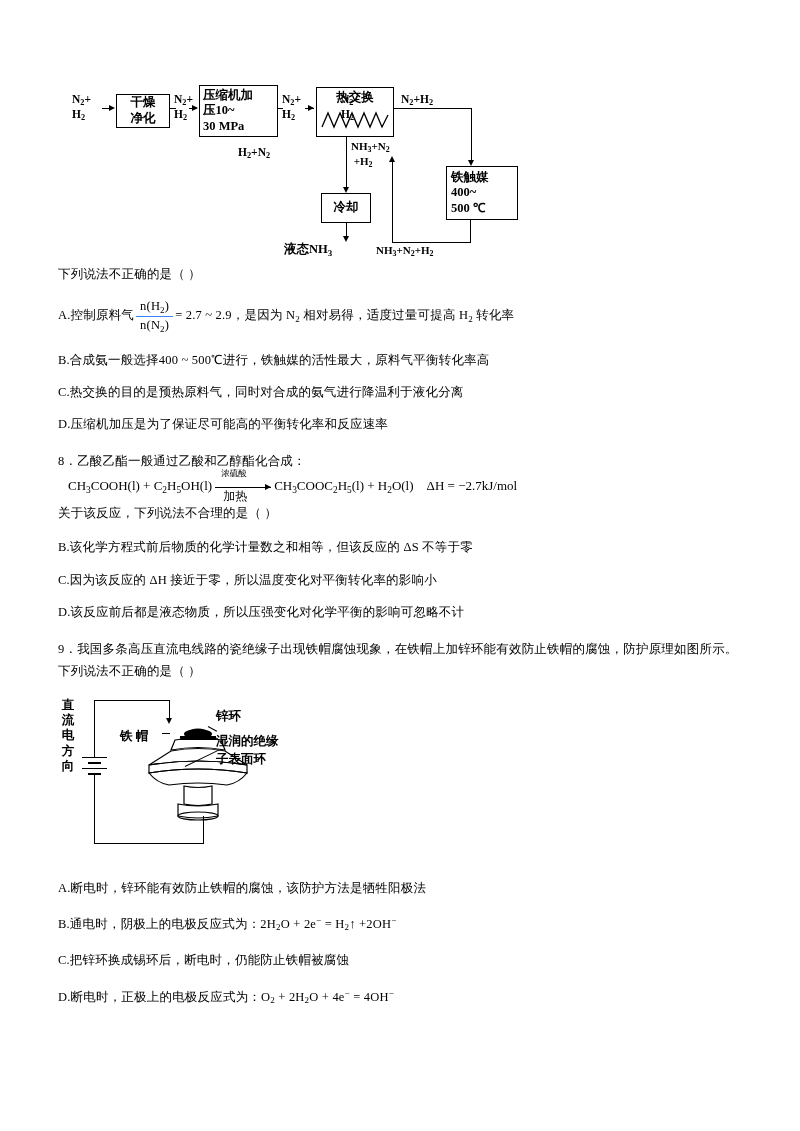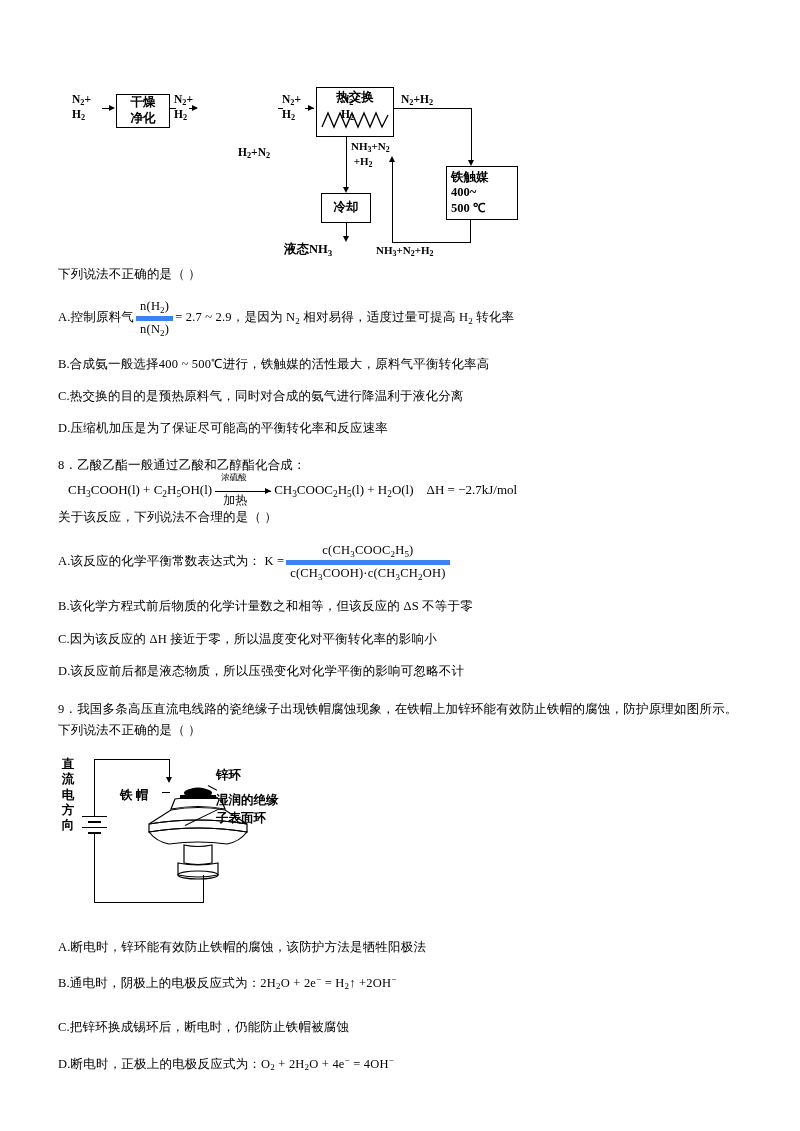--- a/index.html
+++ b/index.html
@@ -6,21 +6,21 @@
   body{width:800px;height:1131px;font-family:"Liberation Serif",serif;color:#000;position:relative;overflow:hidden;}
   .page{position:relative;width:800px;height:1131px;padding:12px;}
   .content{position:absolute;left:58px;top:60px;width:690px;}
 
   
   .para{font-size:12.5px;line-height:1.55;margin:13px 0 0 0;letter-spacing:.2px;}
   .para.first{margin-top:10px;}
   sub{font-size:.72em;vertical-align:-0.28em;}
   sup{font-size:.72em;vertical-align:0.5em;}
   .frac{display:inline-block;vertical-align:middle;text-align:center;margin:0 2px;}
-  .frac .num{display:block;padding:0 4px;border-bottom:5px solid #3b82f6;line-height:1.35;}
+  .frac .num{display:block;padding:0 4px;border-bottom:1px solid #3b82f6;line-height:1.35;}
   .frac .den{display:block;padding:0 4px;line-height:1.35;}
 
   
   .fig1{position:relative;height:195px;margin:0 0 0 0;}
   .box{position:absolute;border:1px solid #000;box-sizing:border-box;display:flex;align-items:center;justify-content:center;text-align:center;font-size:12.5px;font-weight:bold;line-height:1.25;padding:1px 2px;}
   .lbl{position:absolute;font-size:11.5px;font-weight:bold;line-height:1.2;white-space:nowrap;}
   .lbl.sm{font-size:11px;}
   .hline{position:absolute;height:0;border-top:1px solid #000;}
   .vline{position:absolute;width:0;border-left:1px solid #000;}
   .arrow-r{position:absolute;width:0;height:0;border-left:6px solid #000;border-top:3.5px solid transparent;border-bottom:3.5px solid transparent;}
@@ -57,20 +57,23 @@
 
     <div class="box" style="left:58px;top:34px;width:54px;height:34px;">
       <span>干燥<br>净化</span>
     </div>
 
     <div class="lbl" style="left:116px;top:33px;">N<sub>2</sub>+<br>H<sub>2</sub></div>
     <div class="hline" style="left:112px;top:48px;width:6px;"></div>
     <div class="arrow-r" style="left:134px;top:44.5px;"></div>
     <div class="hline" style="left:131px;top:48px;width:8px;"></div>
 
+    <div class="box" style="left:141px;top:25px;width:79px;height:52px;justify-content:flex-start;text-align:left;padding-left:3px;">
+      <span>压缩机加<br>压10~<br>30 MPa</span>
+    </div>
 
     <div class="lbl" style="left:224px;top:33px;">N<sub>2</sub>+<br>H<sub>2</sub></div>
     <div class="hline" style="left:220px;top:48px;width:5px;"></div>
     <div class="arrow-r" style="left:250px;top:44.5px;"></div>
     <div class="hline" style="left:247px;top:48px;width:9px;"></div>
 
     <div class="box" style="left:258px;top:27px;width:78px;height:50px;align-items:flex-start;padding-top:2px;">
       <span>热交换</span>
     </div>
 
@@ -126,23 +129,20 @@
   <div class="para" style="margin-top:17px;">
     <span class="q-num">8．</span><span>乙酸乙酯一般通过乙酸和乙醇酯化合成：</span>
   </div>
 
   <div class="eqline" style="margin-left:10px;">
     <span>CH<sub>3</sub>COOH(l) + C<sub>2</sub>H<sub>5</sub>OH(l)</span><span class="rxn-arrow"><span class="ln"></span><span class="hd"></span><span class="up">浓硫酸</span><span class="dn">加热</span></span><span>CH<sub>3</sub>COOC<sub>2</sub>H<sub>5</sub>(l) + H<sub>2</sub>O(l)</span>&nbsp;&nbsp;&nbsp;&nbsp;<span>ΔH = −2.7kJ/mol</span>
   </div>
 
   <div class="para" style="margin-top:9px;">关于该反应，下列说法不合理的是（     ）</div>
 
-  <div class="para" style="margin-top:15px;">
-    <span>A.该反应的化学平衡常数表达式为：  K =</span><span class="frac kexp"><span class="num">c(CH<sub>3</sub>COOC<sub>2</sub>H<sub>5</sub>)</span><span class="den">c(CH<sub>3</sub>COOH)·c(CH<sub>3</sub>CH<sub>2</sub>OH)</span></span>
-  </div>
 
   <div class="para" style="margin-top:15px;">B.该化学方程式前后物质的化学计量数之和相等，但该反应的 ΔS 不等于零</div>
   <div class="para">C.因为该反应的 ΔH 接近于零，所以温度变化对平衡转化率的影响小</div>
   <div class="para">D.该反应前后都是液态物质，所以压强变化对化学平衡的影响可忽略不计</div>
 
   <div class="para" style="margin-top:17px;line-height:1.7;">
     <span class="q-num">9．</span><span>我国多条高压直流电线路的瓷绝缘子出现铁帽腐蚀现象，在铁帽上加锌环能有效防止铁帽的腐蚀，防护原理如图所示。下列说法不正确的是（     ）</span>
   </div>
 
   <div class="fig2">
@@ -185,18 +185,18 @@
       <path d="M21,53 q49,-8 98,0 q-8,10 -20,12 q-29,-4 -58,0 q-12,-2 -20,-12 z" fill="none" stroke="#000" stroke-width="1.2"></path>
 
       <path d="M56,66 q14,3 28,0 l0,18 q-14,3 -28,0 z" fill="none" stroke="#000" stroke-width="1.2"></path>
       <path d="M50,84 q20,4 40,0 l0,12 q-20,4 -40,0 z" fill="none" stroke="#000" stroke-width="1.2"></path>
       <ellipse cx="70" cy="96" rx="20" ry="4" fill="none" stroke="#000" stroke-width="1.2"></ellipse>
     </svg>
   </div>
 
   <div class="para" style="margin-top:16px;">A.断电时，锌环能有效防止铁帽的腐蚀，该防护方法是牺牲阳极法</div>
   <div class="para" style="margin-top:16px;">B.通电时，阴极上的电极反应式为：2H<sub>2</sub>O + 2e<sup>−</sup> = H<sub>2</sub>↑ +2OH<sup>−</sup></div>
-  <div class="para" style="margin-top:24px;">C.把锌环换成锡环后，断电时，仍能防止铁帽被腐蚀</div>
+  <div class="para" style="margin-top:16px;">C.把锌环换成锡环后，断电时，仍能防止铁帽被腐蚀</div>
   <div class="para" style="margin-top:16px;">D.断电时，正极上的电极反应式为：O<sub>2</sub> + 2H<sub>2</sub>O + 4e<sup>−</sup> = 4OH<sup>−</sup></div>
 
 
  </div>
 </div>
 
 </body></html>

